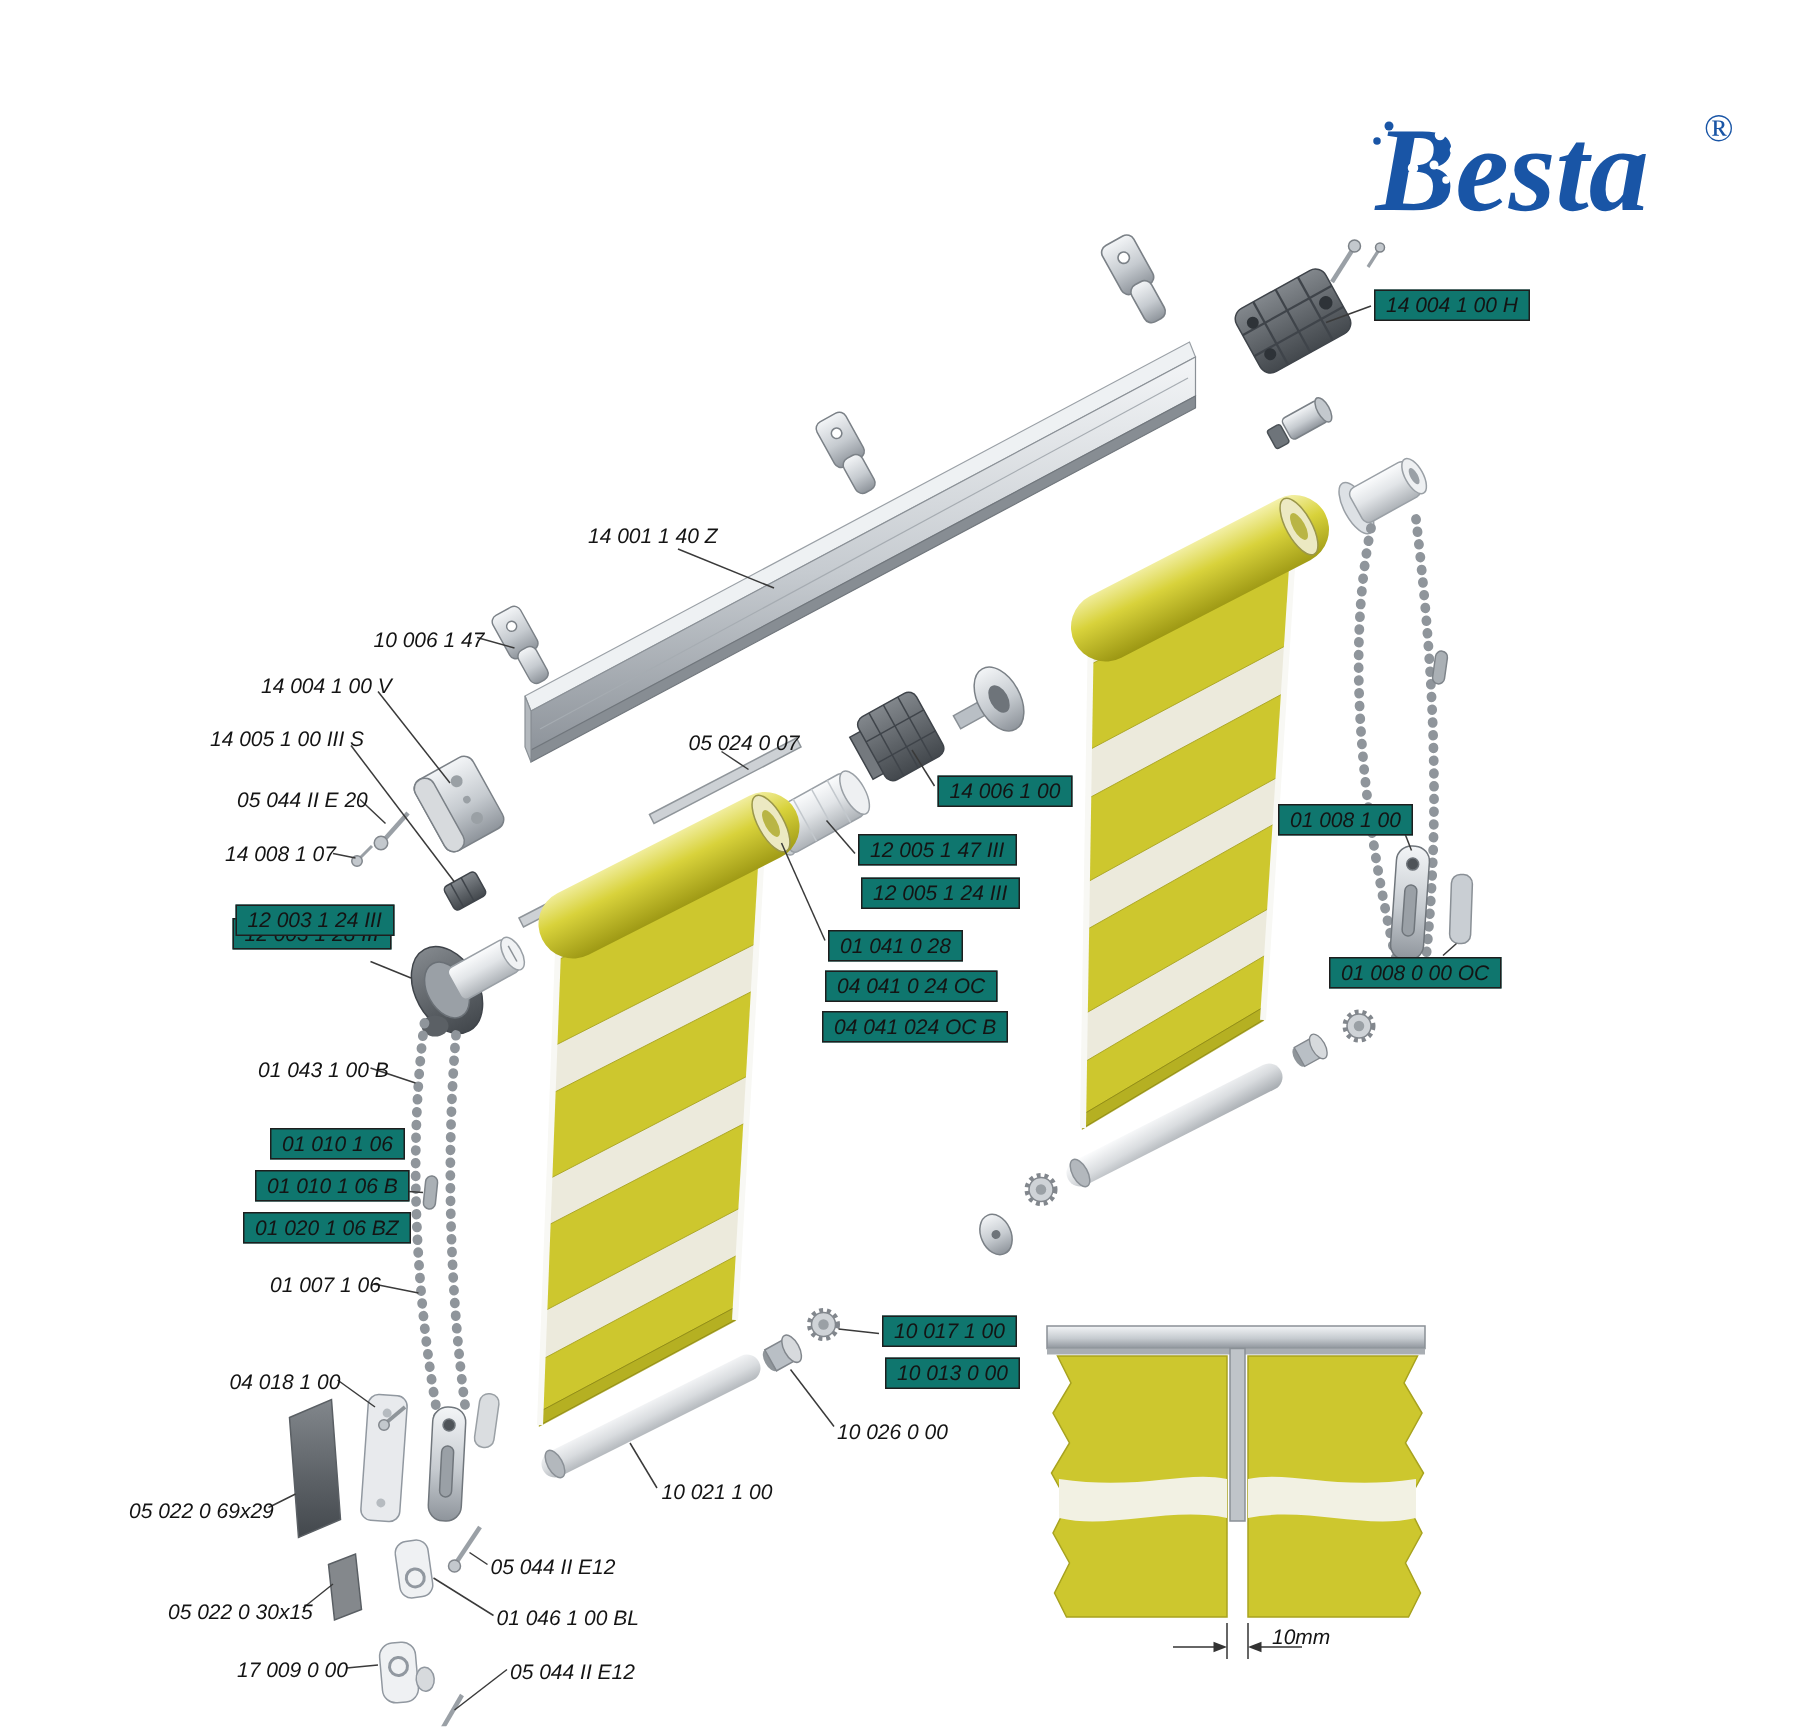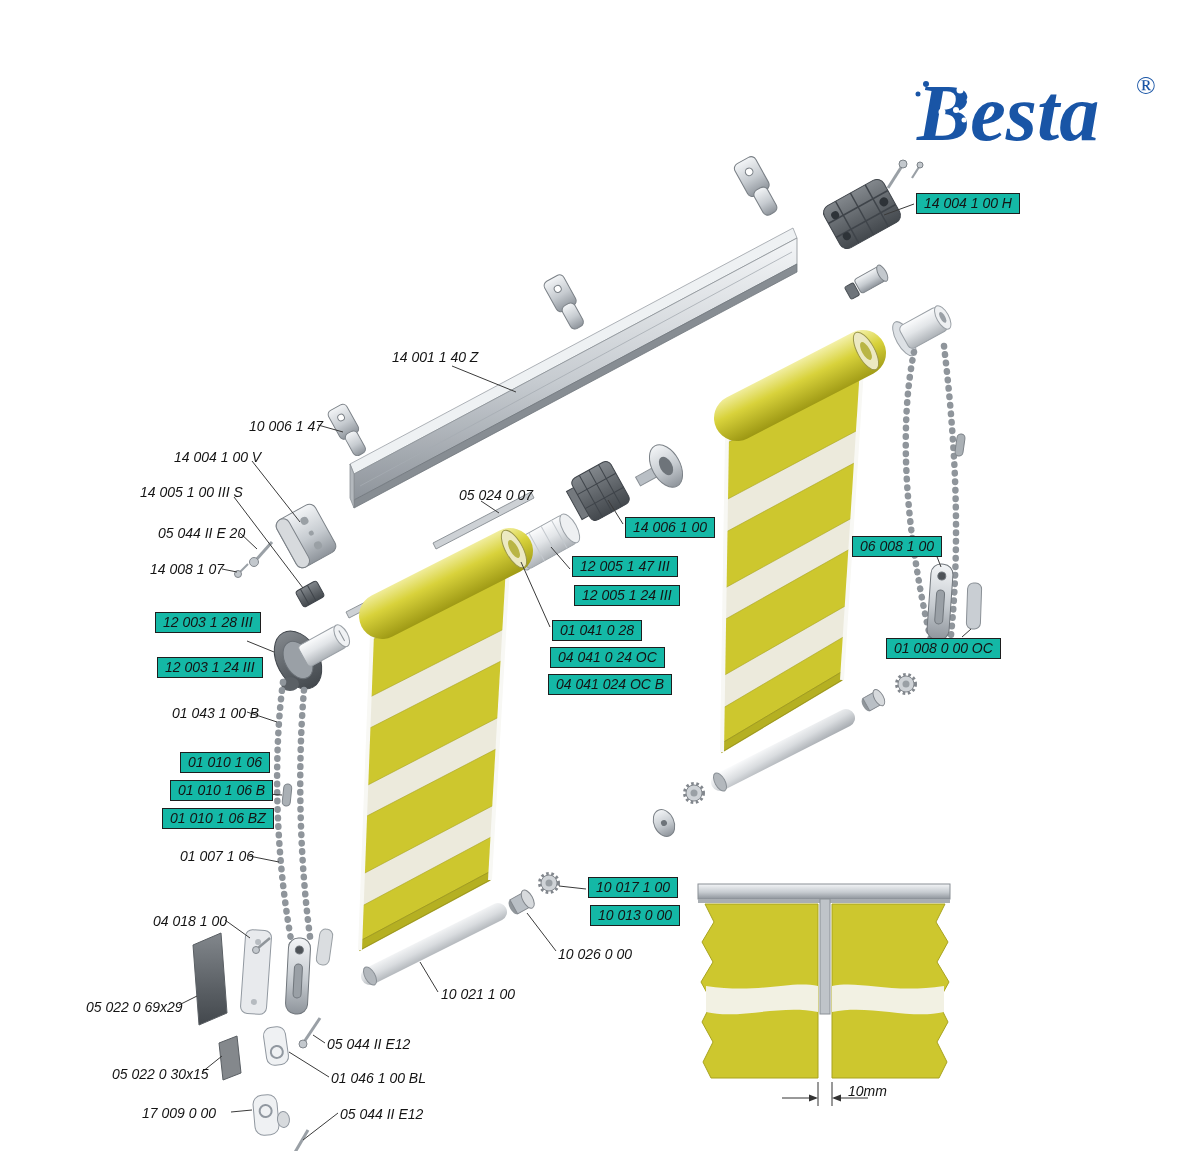--- a/index.html
+++ b/index.html
@@ -1,21 +1,21 @@
 <!DOCTYPE html>
 <html><head>
 <meta charset="utf-8">
 <style>
   html,body{margin:0;padding:0;background:#fff;}
   .stage{position:relative;width:1200px;height:1151px;background:#fff;overflow:hidden;
          font-family:"Liberation Sans",sans-serif;}
   .stage > svg.scene{position:absolute;left:0;top:0;z-index:1;}
   .lbl{position:absolute;z-index:5;font:italic 14px "Liberation Sans",sans-serif;
        color:#141414;white-space:nowrap;line-height:17px;}
-  .lbl.boxed{border:1px solid #1e1e1e;background:#14b8a6;padding:1px 7px;}
+  .lbl.boxed{border:1px solid #1e1e1e;background:#0f766e;padding:1px 7px;}
   .logo{position:absolute;left:912px;top:58px;z-index:6;width:286px;height:104px;}
 </style>
 </head>
 <body>
 
 <div class="stage">
 
 <svg class="scene" width="1200" height="1151" viewBox="0 0 1200 1151">
   <defs>
     <linearGradient id="metalV" x1="0" y1="0" x2="0" y2="1">
@@ -365,34 +365,34 @@
 <div class="lbl" style="left:158px;top:525px">05 044 II E 20</div>
 <div class="lbl" style="left:150px;top:561px">14 008 1 07</div>
 <div class="lbl" style="left:459px;top:487px">05 024 0 07</div>
 <div class="lbl boxed" style="left:625px;top:517px">14 006 1 00</div>
 <div class="lbl boxed" style="left:572px;top:556px">12 005 1 47 III</div>
 <div class="lbl boxed" style="left:574px;top:585px">12 005 1 24 III</div>
 <div class="lbl boxed" style="left:552px;top:620px">01 041 0 28</div>
 <div class="lbl boxed" style="left:550px;top:647px">04 041 0 24 OC</div>
 <div class="lbl boxed" style="left:548px;top:674px">04 041 024 OC B</div>
 <div class="lbl boxed" style="left:155px;top:612px">12 003 1 28 III</div>
-<div class="lbl boxed" style="left:157px;top:657px">12 003 1 24 III</div>
+<div class="lbl boxed" style="left:157px;top:603px">12 003 1 24 III</div>
 <div class="lbl" style="left:172px;top:705px">01 043 1 00 B</div>
 <div class="lbl boxed" style="left:180px;top:752px">01 010 1 06</div>
 <div class="lbl boxed" style="left:170px;top:780px">01 010 1 06 B</div>
-<div class="lbl boxed" style="left:162px;top:808px">01 010 1 06 BZ</div>
+<div class="lbl boxed" style="left:162px;top:808px">01 020 1 06 BZ</div>
 <div class="lbl" style="left:180px;top:848px">01 007 1 06</div>
 <div class="lbl" style="left:153px;top:913px">04 018 1 00</div>
 <div class="lbl" style="left:86px;top:999px">05 022 0 69x29</div>
 <div class="lbl" style="left:112px;top:1066px">05 022 0 30x15</div>
-<div class="lbl" style="left:142px;top:1105px">17 009 0 00</div>
+<div class="lbl" style="left:158px;top:1105px">17 009 0 00</div>
 <div class="lbl" style="left:327px;top:1036px">05 044 II E12</div>
 <div class="lbl" style="left:331px;top:1070px">01 046 1 00 BL</div>
 <div class="lbl" style="left:340px;top:1106px">05 044 II E12</div>
 <div class="lbl" style="left:441px;top:986px">10 021 1 00</div>
 <div class="lbl" style="left:558px;top:946px">10 026 0 00</div>
 <div class="lbl boxed" style="left:588px;top:877px">10 017 1 00</div>
 <div class="lbl boxed" style="left:590px;top:905px">10 013 0 00</div>
-<div class="lbl boxed" style="left:852px;top:536px">06 008 1 00</div>
+<div class="lbl boxed" style="left:852px;top:536px">01 008 1 00</div>
 <div class="lbl boxed" style="left:886px;top:638px">01 008 0 00 OC</div>
 <div class="lbl" style="left:848px;top:1083px">10mm</div>
 
 </div>
 
 </body></html>

